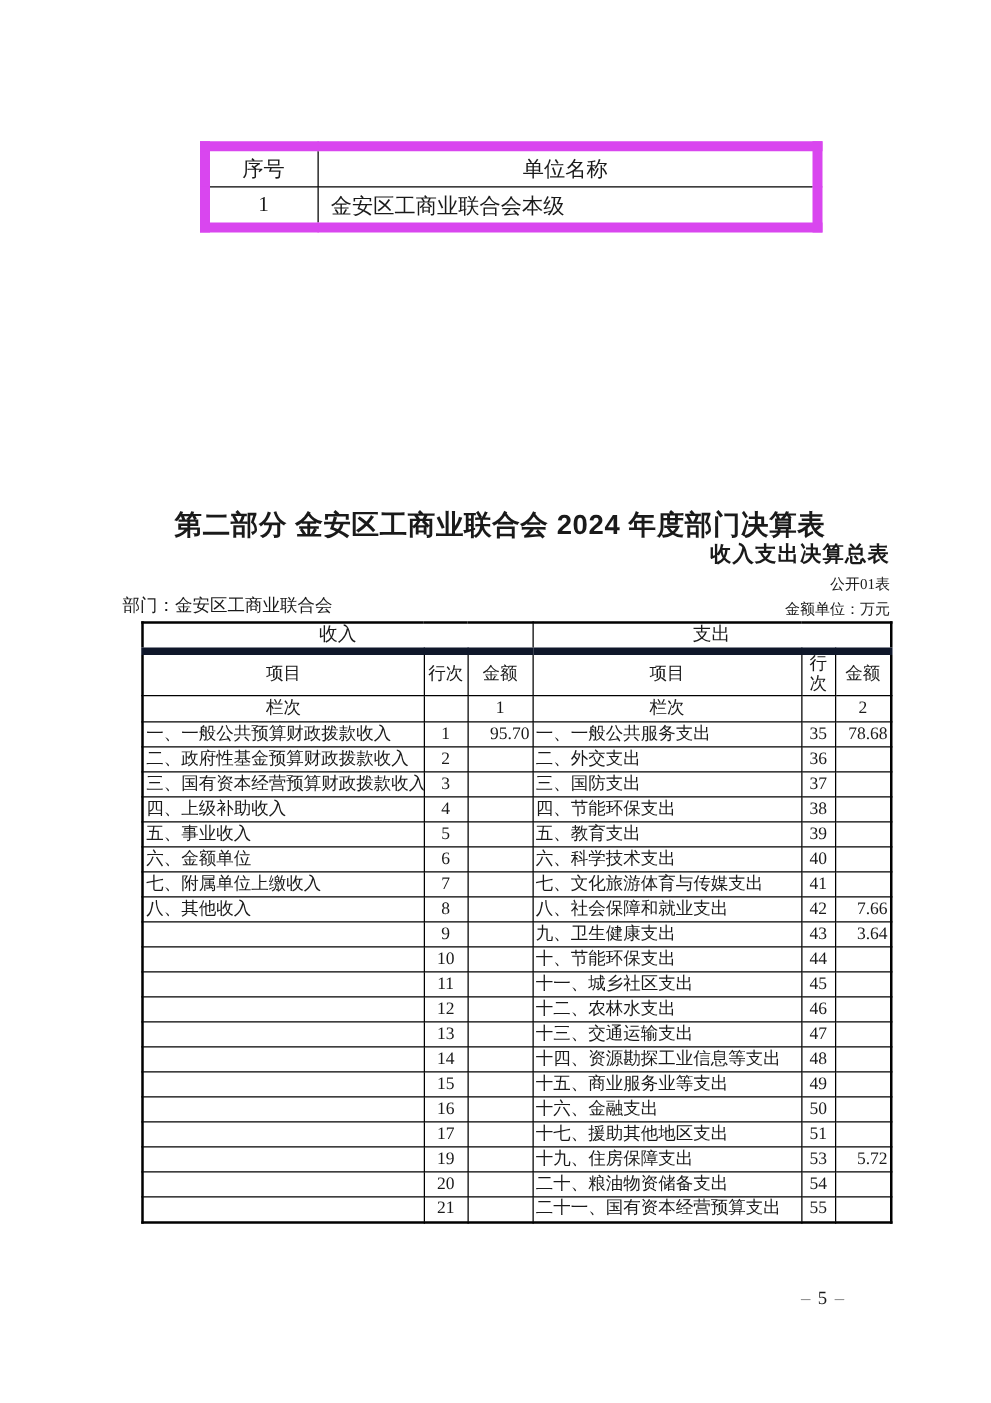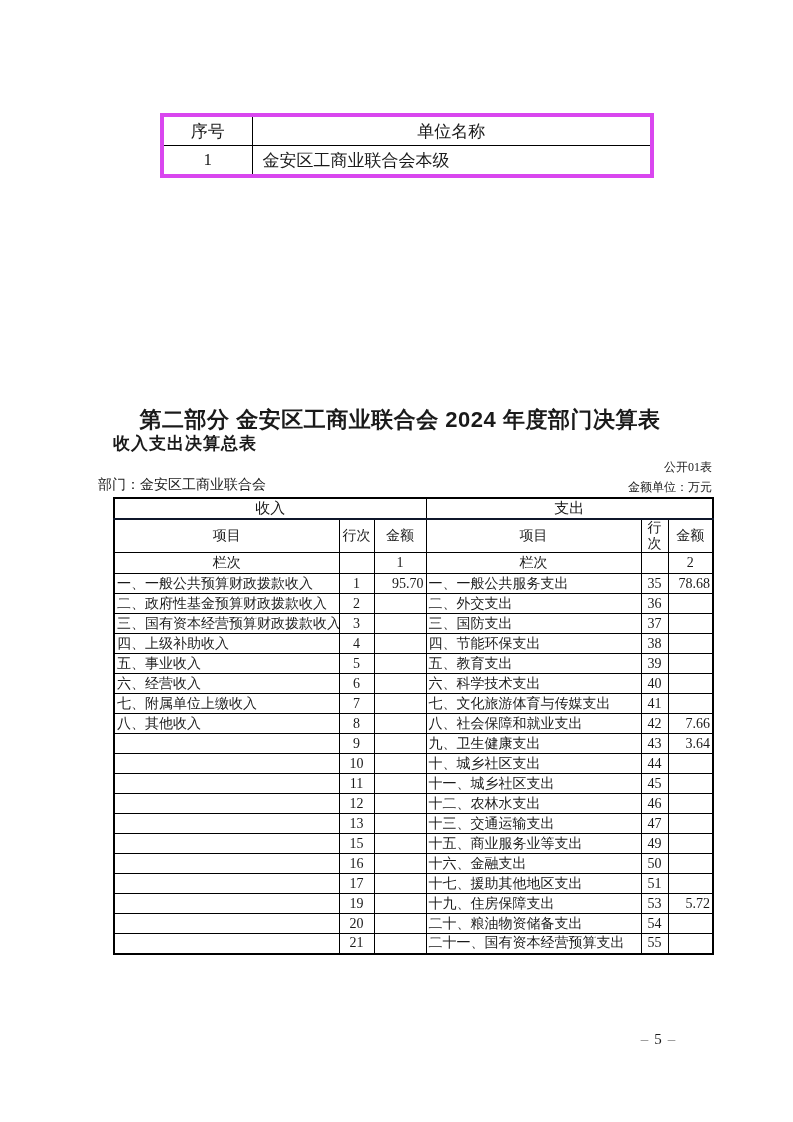--- a/index.html
+++ b/index.html
@@ -10,21 +10,21 @@
     color:#1a1a1a;
     position:relative;
     overflow:hidden;
   }
   .page { position:relative; width:793px; height:1122px; }
 
   
   .unit-table {
     position:absolute; left:160px; top:113px;
     border-collapse:collapse;
-    border:4px solid #d946ef;
+    border:8px solid #d946ef;
     table-layout:fixed;
   }
   .unit-table td {
     border:1px solid #000;
     height:26px;
     font-size:17px;
     text-align:center;
     vertical-align:middle;
     overflow:hidden;
   }
@@ -35,21 +35,21 @@
   
   .section-title {
     position:absolute; left:90px; top:405px; width:620px;
     text-align:center;
     font-family:"Liberation Sans","DejaVu Sans",sans-serif;
     font-weight:bold; font-size:22px; letter-spacing:0.5px;
     white-space:nowrap;
   }
   .table-title {
     position:absolute; left:113px; top:432px; width:599px;
-    text-align:left;
+    text-align:right;
     font-family:"Liberation Sans","DejaVu Sans",sans-serif;
     font-weight:bold; font-size:17px; letter-spacing:1px;
   }
   .form-code {
     position:absolute; top:459px; right:81px;
     font-size:12px;
   }
   .dept-line {
     position:absolute; left:98px; top:476px;
     font-size:14px;
@@ -70,21 +70,21 @@
   .summary-table td, .summary-table th {
     border:1px solid #000;
     font-weight:normal;
     font-size:14px;
     vertical-align:middle;
     text-align:center;
     padding:0;
     overflow:hidden;
     line-height:1.15;
   }
-  .summary-table tr.group-header td { height:19px; font-size:15px; border-bottom:2px solid #0f172a; }
+  .summary-table tr.group-header td { height:19px; font-size:15px; border-bottom:6px solid #0f172a; }
   .summary-table tr.col-header td   { height:32px; }
   .summary-table tr.lanci-row td    { height:20px; }
   .summary-table tbody tr           { height:20px; }
   .summary-table td.item {
     text-align:left; padding-left:2px;
     white-space:nowrap;
   }
   .summary-table td.amount {
     text-align:right; padding-right:2px;
     white-space:nowrap;
@@ -195,21 +195,21 @@
         </tr>
         <tr>
           <td class="item">五、事业收入</td>
           <td class="line">5</td>
           <td class="amount"></td>
           <td class="item">五、教育支出</td>
           <td class="line">39</td>
           <td class="amount"></td>
         </tr>
         <tr>
-          <td class="item">六、经营收入</td>
+          <td class="item">六、金额单位</td>
           <td class="line">6</td>
           <td class="amount"></td>
           <td class="item">六、科学技术支出</td>
           <td class="line">40</td>
           <td class="amount"></td>
         </tr>
         <tr>
           <td class="item">七、附属单位上缴收入</td>
           <td class="line">7</td>
           <td class="amount"></td>
@@ -230,21 +230,21 @@
           <td class="line">9</td>
           <td class="amount"></td>
           <td class="item">九、卫生健康支出</td>
           <td class="line">43</td>
           <td class="amount">3.64</td>
         </tr>
         <tr>
           <td class="item"></td>
           <td class="line">10</td>
           <td class="amount"></td>
-          <td class="item">十、城乡社区支出</td>
+          <td class="item">十、节能环保支出</td>
           <td class="line">44</td>
           <td class="amount"></td>
         </tr>
         <tr>
           <td class="item"></td>
           <td class="line">11</td>
           <td class="amount"></td>
           <td class="item">十一、城乡社区支出</td>
           <td class="line">45</td>
           <td class="amount"></td>
@@ -256,20 +256,28 @@
           <td class="item">十二、农林水支出</td>
           <td class="line">46</td>
           <td class="amount"></td>
         </tr>
         <tr>
           <td class="item"></td>
           <td class="line">13</td>
           <td class="amount"></td>
           <td class="item">十三、交通运输支出</td>
           <td class="line">47</td>
+          <td class="amount"></td>
+        </tr>
+        <tr>
+          <td class="item"></td>
+          <td class="line">14</td>
+          <td class="amount"></td>
+          <td class="item">十四、资源勘探工业信息等支出</td>
+          <td class="line">48</td>
           <td class="amount"></td>
         </tr>
         <tr>
           <td class="item"></td>
           <td class="line">15</td>
           <td class="amount"></td>
           <td class="item">十五、商业服务业等支出</td>
           <td class="line">49</td>
           <td class="amount"></td>
         </tr>

